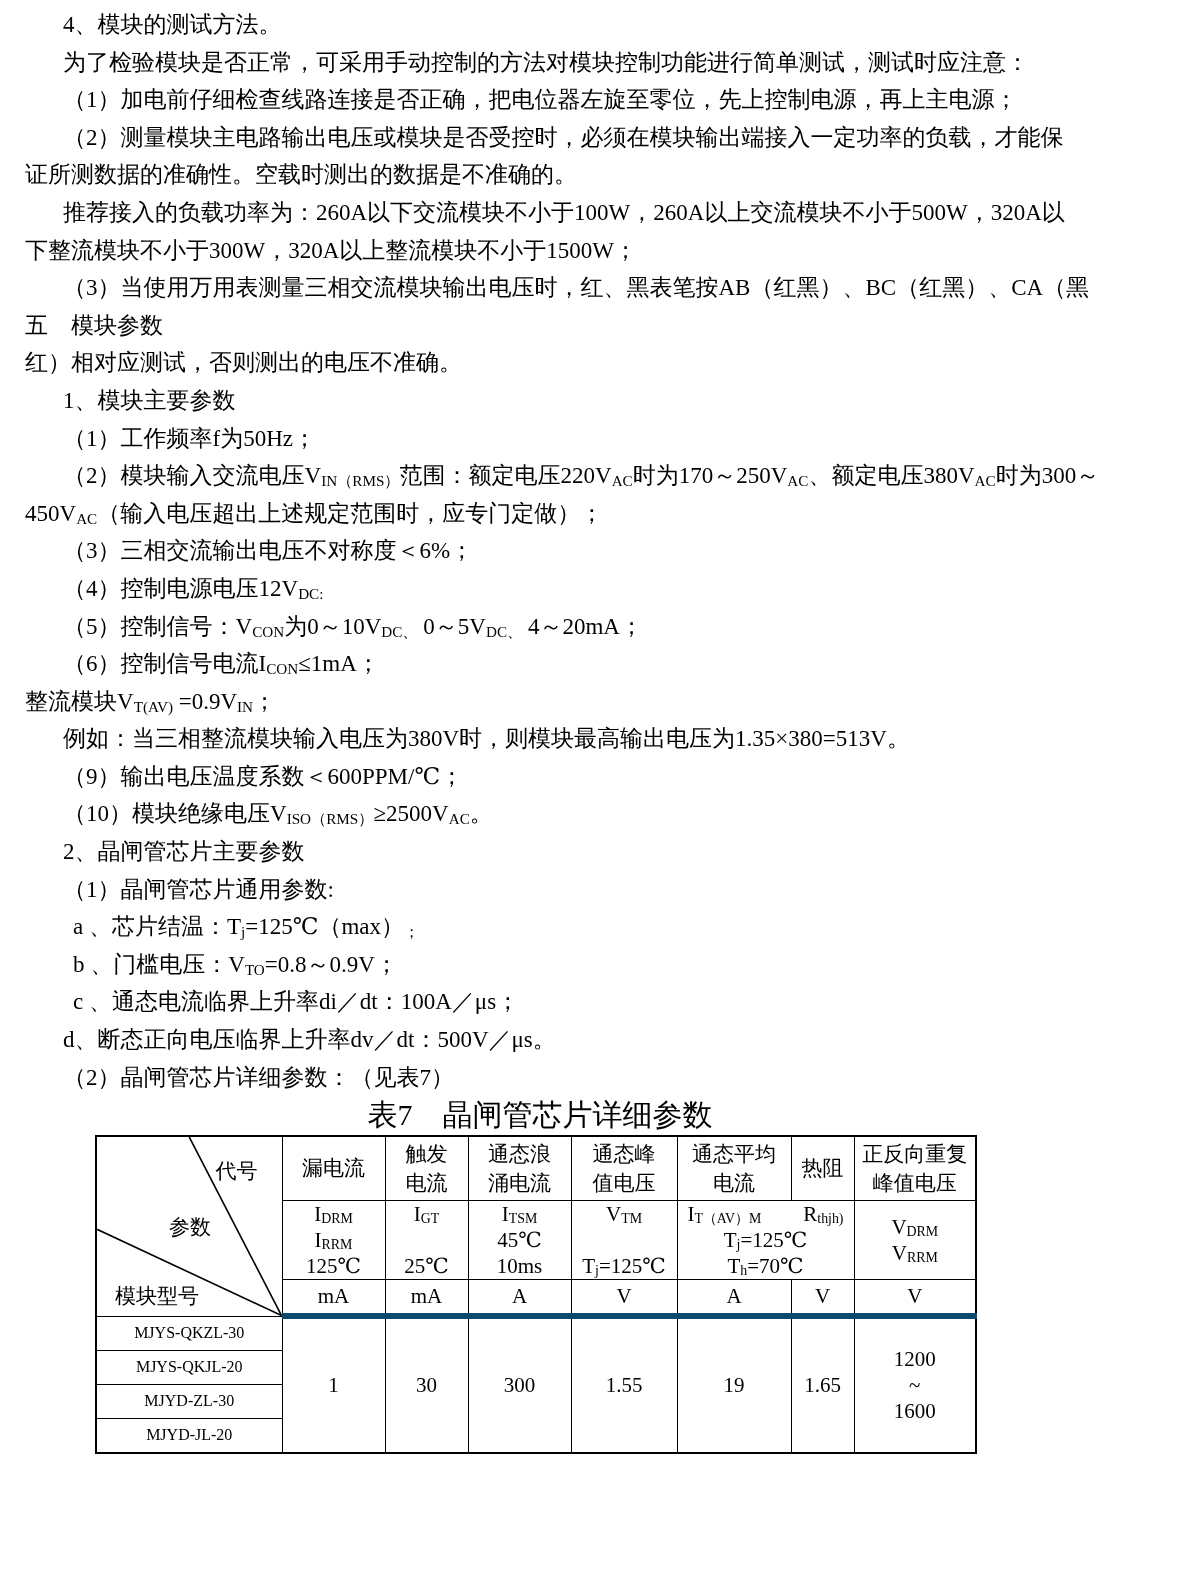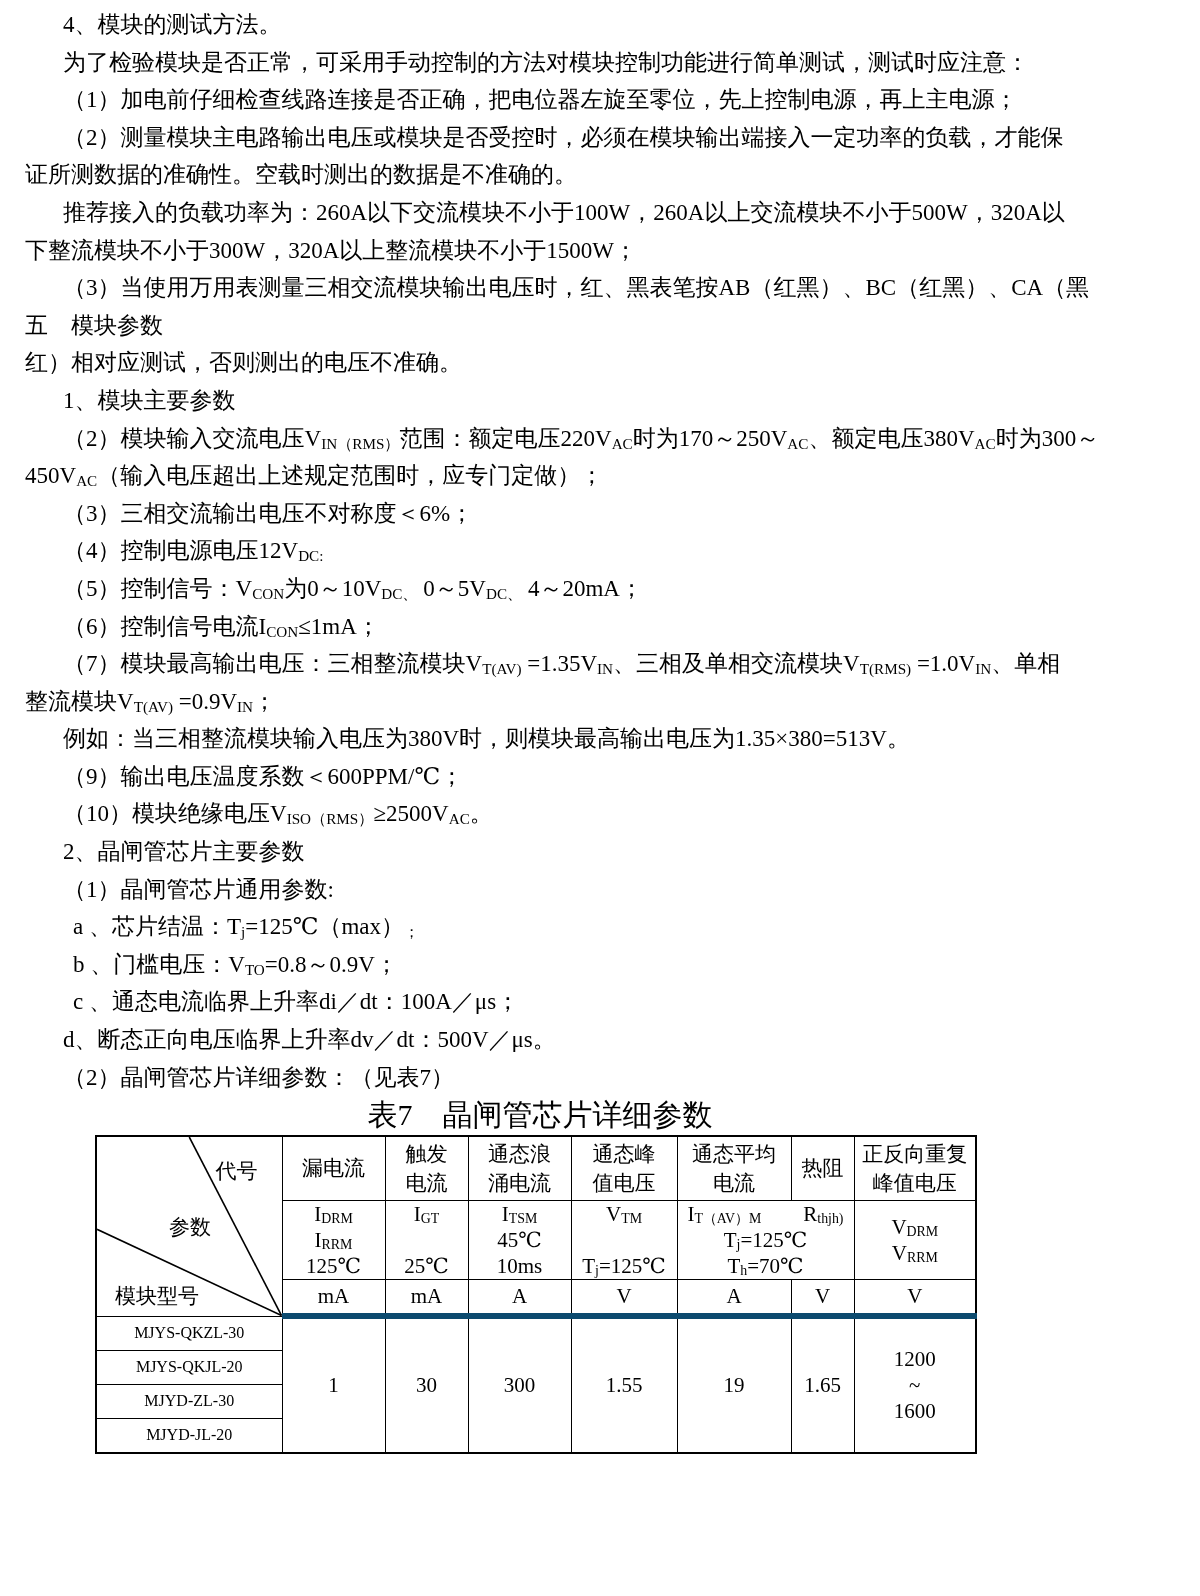--- a/index.html
+++ b/index.html
@@ -56,27 +56,27 @@
     <div class="ln ind1">为了检验模块是否正常，可采用手动控制的方法对模块控制功能进行简单测试，测试时应注意：</div>
     <div class="ln ind1">（1）加电前仔细检查线路连接是否正确，把电位器左旋至零位，先上控制电源，再上主电源；</div>
     <div class="ln ind1">（2）测量模块主电路输出电压或模块是否受控时，必须在模块输出端接入一定功率的负载，才能保</div>
     <div class="ln">证所测数据的准确性。空载时测出的数据是不准确的。</div>
     <div class="ln ind1">推荐接入的负载功率为：260A以下交流模块不小于100W，260A以上交流模块不小于500W，320A以</div>
     <div class="ln">下整流模块不小于300W，320A以上整流模块不小于1500W；</div>
     <div class="ln ind1">（3）当使用万用表测量三相交流模块输出电压时，红、黑表笔按AB（红黑）、BC（红黑）、CA（黑</div>
     <div class="ln">五　模块参数</div>
     <div class="ln">红）相对应测试，否则测出的电压不准确。</div>
     <div class="ln ind1">1、模块主要参数</div>
+    <div class="ln ind1">（1）工作频率f为50Hz；</div>
     <div class="ln ind1">（2）模块输入交流电压V<sub>IN（RMS）</sub>范围：额定电压220V<sub>AC</sub>时为170～250V<sub>AC</sub>、额定电压380V<sub>AC</sub>时为300～</div>
     <div class="ln">450V<sub>AC</sub>（输入电压超出上述规定范围时，应专门定做）；</div>
     <div class="ln ind1">（3）三相交流输出电压不对称度＜6%；</div>
     <div class="ln ind1">（4）控制电源电压12V<sub>DC:</sub></div>
     <div class="ln ind1">（5）控制信号：V<sub>CON</sub>为0～10V<sub>DC、</sub> 0～5V<sub>DC、</sub> 4～20mA；</div>
     <div class="ln ind1">（6）控制信号电流I<sub>CON</sub>≤1mA；</div>
-    <div class="ln ind1">（7）模块最高输出电压：三相整流模块V<sub>T(AV)</sub> =1.35V<sub>IN</sub>、三相及单相交流模块V<sub>T(RMS)</sub> =1.0V<sub>IN</sub>、单相</div>
     <div class="ln">整流模块V<sub>T(AV)</sub> =0.9V<sub>IN</sub>；</div>
     <div class="ln ind1">例如：当三相整流模块输入电压为380V时，则模块最高输出电压为1.35×380=513V。</div>
     <div class="ln ind1">（9）输出电压温度系数＜600PPM/℃；</div>
     <div class="ln ind1">（10）模块绝缘电压V<sub>ISO（RMS）</sub>≥2500V<sub>AC</sub>。</div>
     <div class="ln ind1">2、晶闸管芯片主要参数</div>
     <div class="ln ind1">（1）晶闸管芯片通用参数:</div>
     <div class="ln ind2">a 、芯片结温：T<sub>j</sub>=125℃（max）<sub>；</sub></div>
     <div class="ln ind2">b 、门槛电压：V<sub>TO</sub>=0.8～0.9V；</div>
     <div class="ln ind2">c 、通态电流临界上升率di／dt：100A／μs；</div>
     <div class="ln ind1">d、断态正向电压临界上升率dv／dt：500V／μs。</div>

